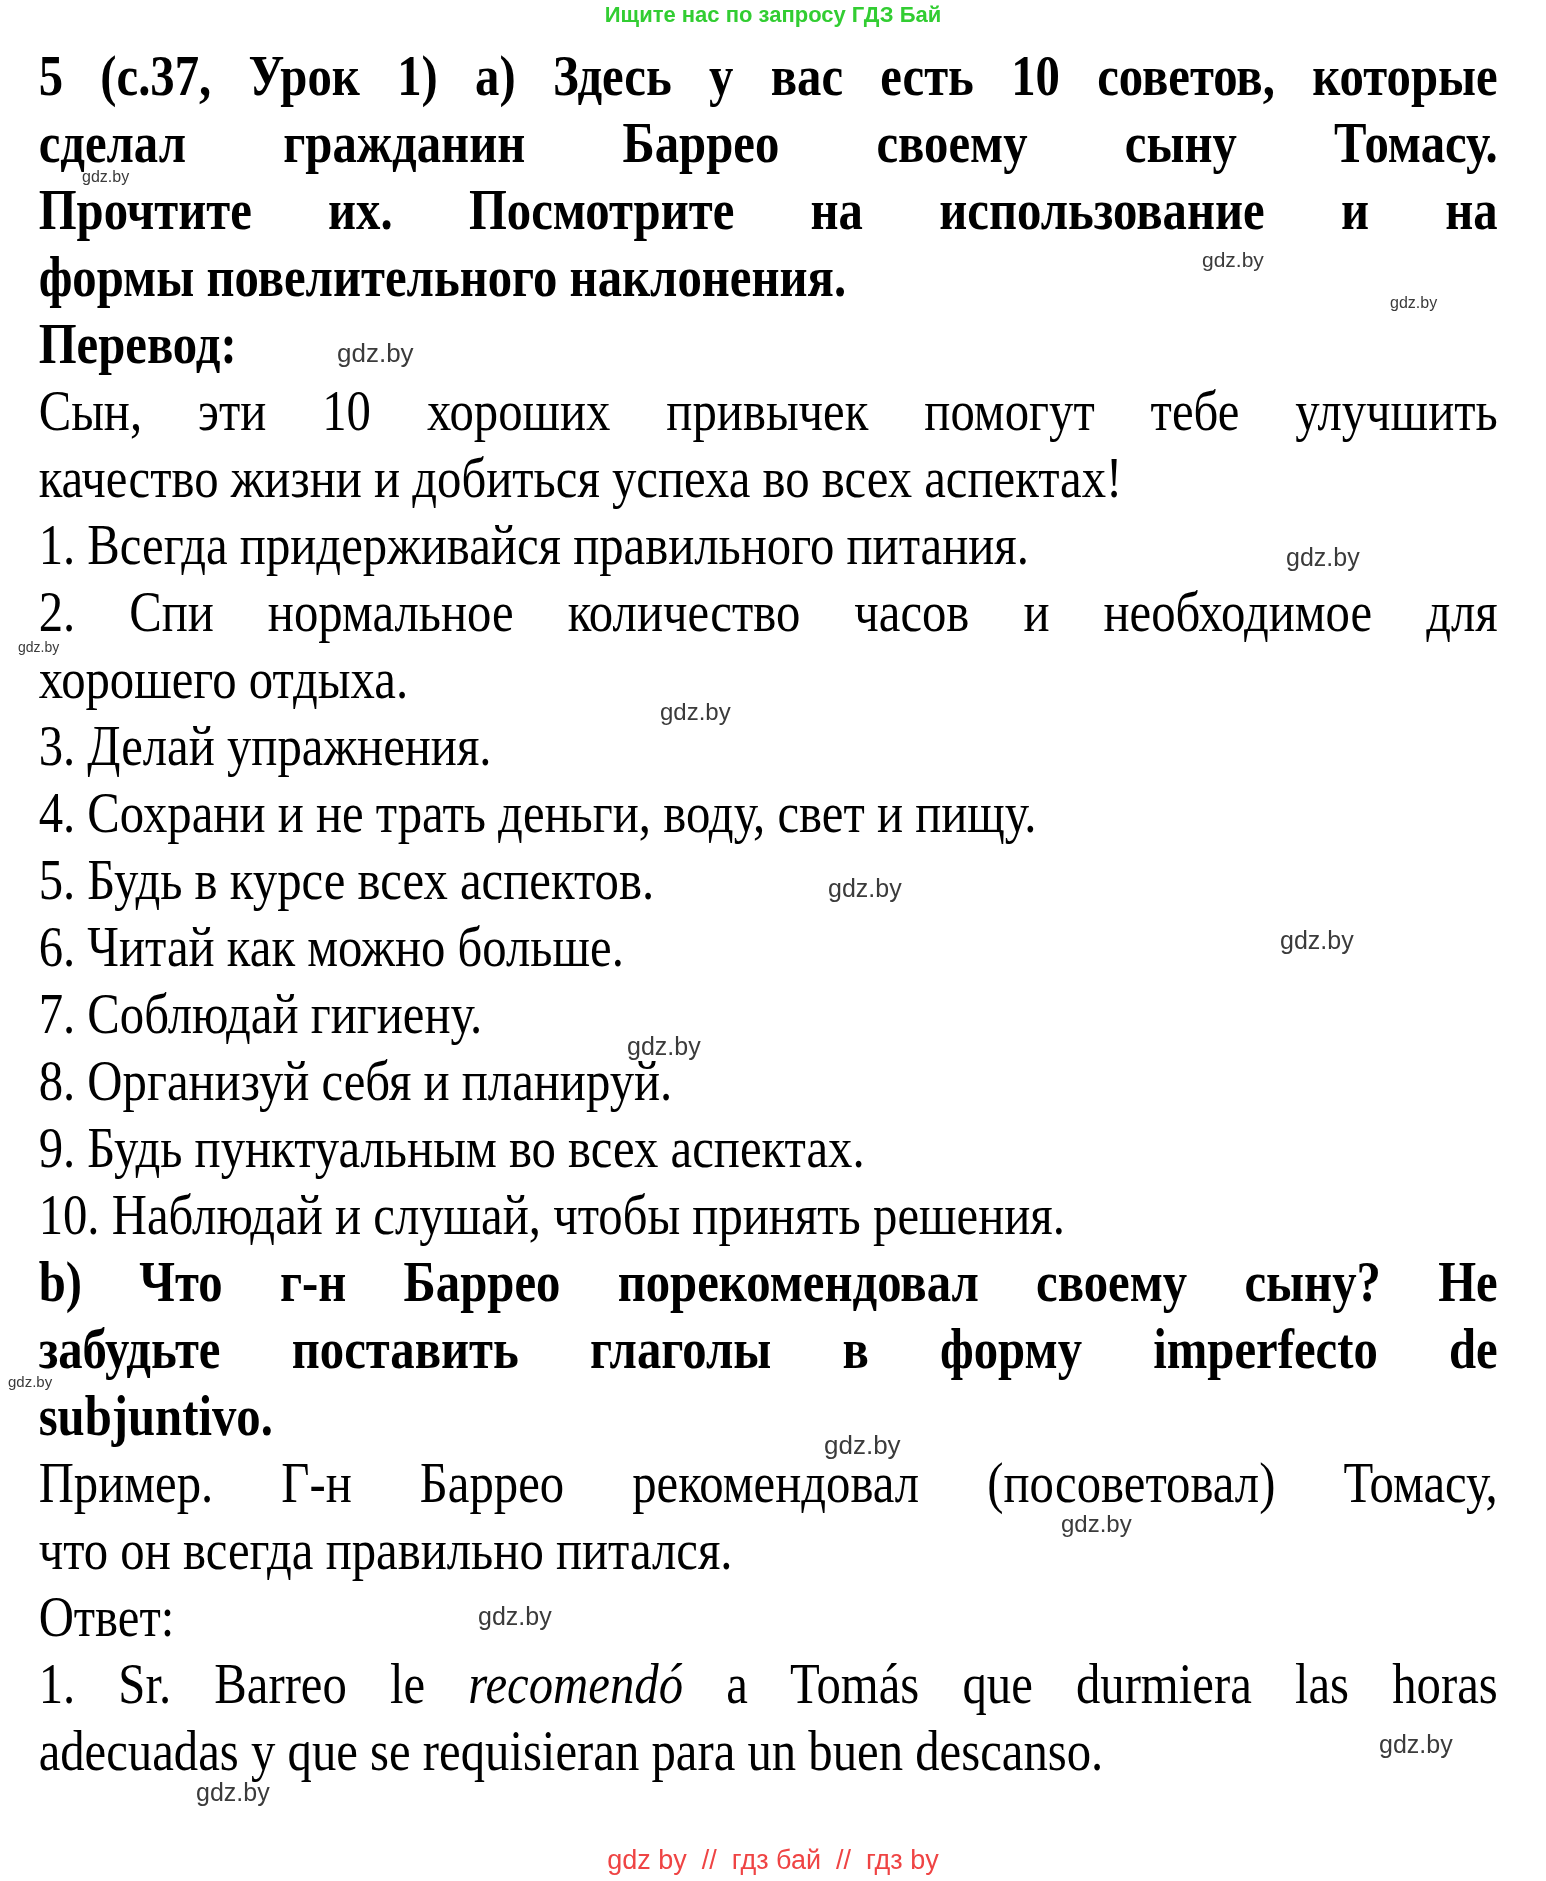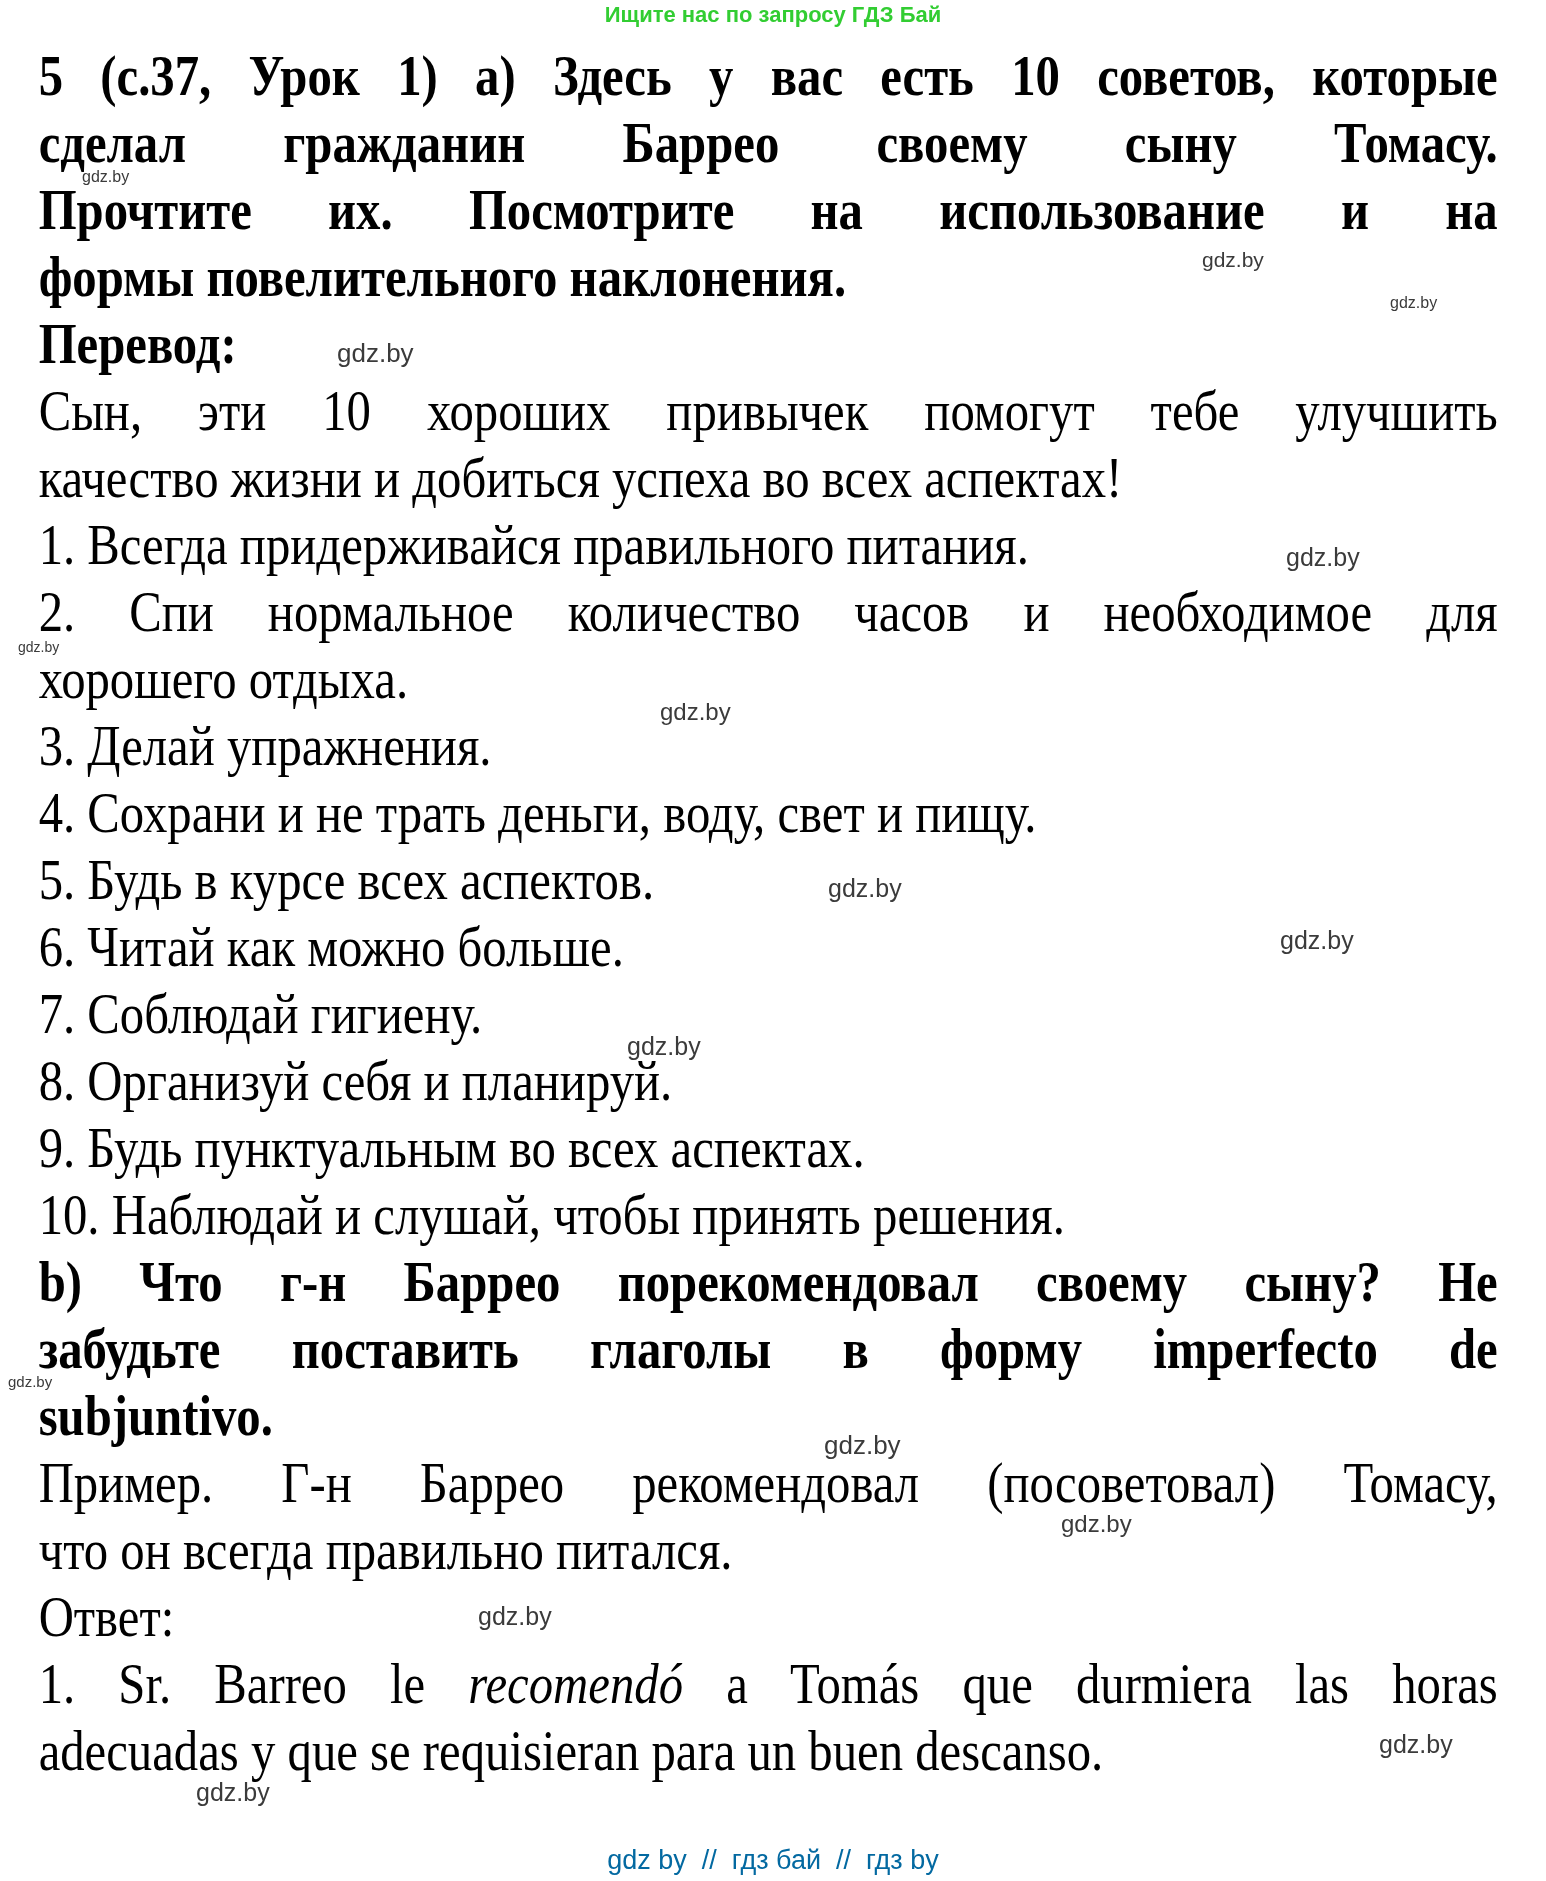--- a/index.html
+++ b/index.html
@@ -106,15 +106,15 @@
       <span class="wm" style="left: 1280px; top: 928px; font-size: 25px; color: rgb(59, 59, 59);">gdz.by</span>
       <span class="wm" style="left: 627px; top: 1034px; font-size: 25px; color: rgb(59, 59, 59);">gdz.by</span>
       <span class="wm" style="left: 8px; top: 1374px; font-size: 15px; color: rgb(59, 59, 59);">gdz.by</span>
       <span class="wm" style="left: 824px; top: 1432px; font-size: 26px; color: rgb(59, 59, 59);">gdz.by</span>
       <span class="wm" style="left: 1061px; top: 1512px; font-size: 24px; color: rgb(59, 59, 59);">gdz.by</span>
       <span class="wm" style="left: 478px; top: 1604px; font-size: 25px; color: rgb(59, 59, 59);">gdz.by</span>
       <span class="wm" style="left: 1379px; top: 1732px; font-size: 25px; color: rgb(59, 59, 59);">gdz.by</span>
       <span class="wm" style="left: 196px; top: 1780px; font-size: 25px; color: rgb(59, 59, 59);">gdz.by</span>
     </div>
 
-  <div class="footer" style="color: #0369a1;">gdz by  //  гдз бай  //  гдз by</div>
+  <div class="footer" style="color: #ef4444;">gdz by  //  гдз бай  //  гдз by</div>
 
 </div>
 
 </body></html>

